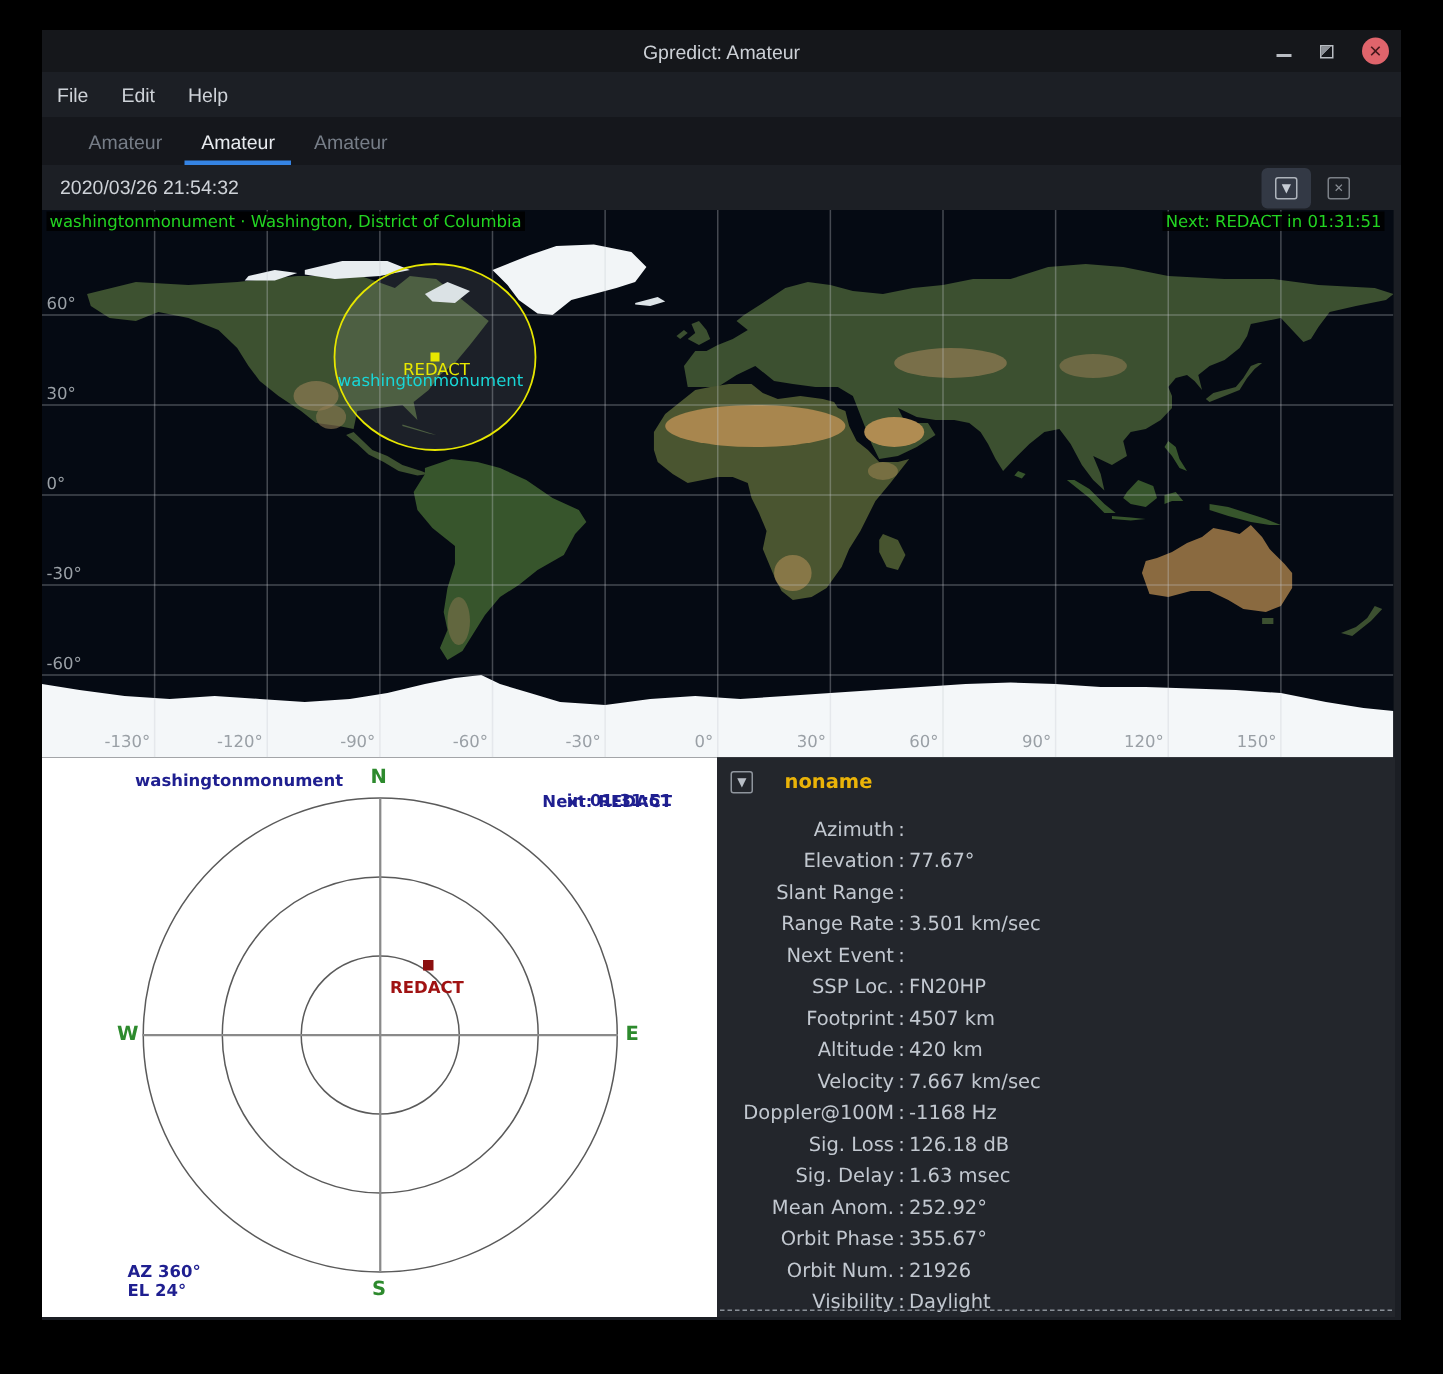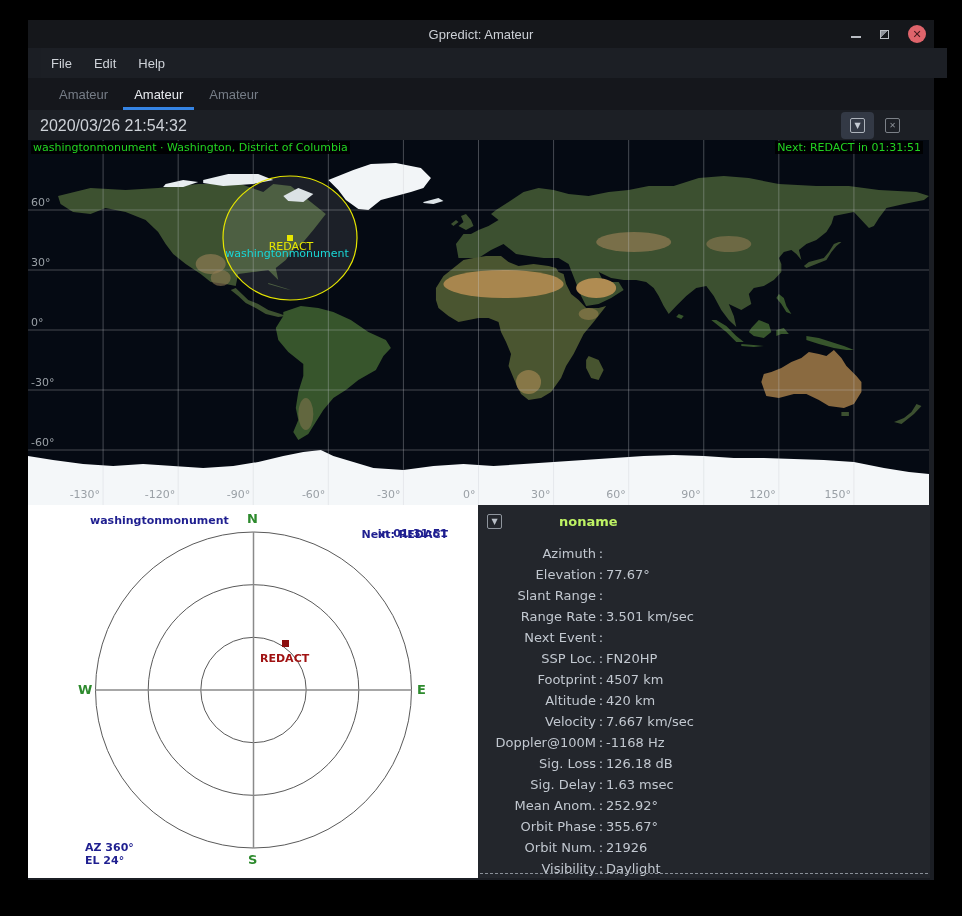--- a/index.html
+++ b/index.html
@@ -18,36 +18,36 @@
   .min-ico { width:10px; height:2px; background:#b9bdc3; margin-top:6px; }
   .restore-ico { width:9px; height:9px; border:1px solid #b9bdc3;
                  background:linear-gradient(135deg,#8c9097 45%, transparent 45%); }
   .close-btn { width:18px; height:18px; border-radius:50%; background:#df646b;
                color:#43171b; font-size:11px; font-weight:bold; display:flex;
                align-items:center; justify-content:center; line-height:1; }
 
   
   .menubar { position:absolute; left:0; top:28px; width:906px; height:30px;
              background:#1c1f25; display:flex; align-items:center; gap:22px;
-             padding-left:10px;margin-left:13px; }
+             padding-left:10px; }
   .menu-item { color:#ced2d8; font-size:13px; font-family:"Liberation Sans",sans-serif; }
 
   
   .tabbar { position:absolute; left:0; top:58px; width:906px; height:32px;
             background:#15171c; display:flex; align-items:stretch; padding-left:18px; }
   .tab { color:#767d87; font-size:13px; font-family:"Liberation Sans",sans-serif;
          display:flex; align-items:center; padding:0 13px; position:relative; }
   .tab.active { color:#e8ebef; }
   .tab.active::after { content:""; position:absolute; left:2px; right:2px; bottom:0;
                        height:3px; background:#3584e4; }
 
   
   .timebar { position:absolute; left:0; top:90px; width:906px; height:30px;
              background:#1c1f25; }
-  .timestamp { position:absolute; left:12px; top:7px; color:#ced2d8; font-size:16px;
+  .timestamp { position:absolute; left:12px; top:7px; color:#ced2d8; font-size:13px;
                font-family:"Liberation Sans",sans-serif; }
   .tb-btn { position:absolute; top:2px; width:33px; height:27px; border-radius:4px;
             display:flex; align-items:center; justify-content:center; }
   .tb-btn.raised { background:#333945; }
   .mini-ico { width:15px; height:15px; border:1px solid #aeb4bc; border-radius:2px;
               color:#c6ccd4; font-size:8px; display:flex; align-items:center;
               justify-content:center; line-height:1; }
 
   
   .map { position:absolute; left:0; top:120px; width:901px; height:365px;
@@ -64,21 +64,21 @@
   
   .polar { position:absolute; left:0; top:485px; width:450px; height:373px;
            background:#ffffff; }
   .polar span { position:absolute; white-space:nowrap; }
   .p-navy { color:#1f1f90; font-size:11px; font-weight:bold; }
   .p-green { color:#2d8a2d; font-size:13px; font-weight:bold; }
   .p-red { color:#a01212; font-size:11px; font-weight:bold; }
 
   .panel { position:absolute; left:450px; top:485px; width:452px; height:373px;
            background:#23262c; color:#c2c8d0; font-size:13px; }
-  .panel-title { position:absolute; left:45px; top:9px; font-weight:bold; color:#bef264;margin-left:36px; }
+  .panel-title { position:absolute; left:45px; top:9px; font-weight:bold; color:#eab308; }
   .panel-btn { position:absolute; left:9px; top:9px; }
   .rows { position:absolute; left:0; top:38px; width:452px; }
   .prow { height:21px; display:flex; align-items:center; }
   .plabel { width:118px; text-align:right; flex:none; }
   .psep { width:10px; text-align:center; flex:none; }
   .pvalue { flex:1; }
   .focus-dash { position:absolute; left:2px; right:2px; top:368px; height:0;
                 border-top:1px dashed #898f97; }
 </style>
 </head>

